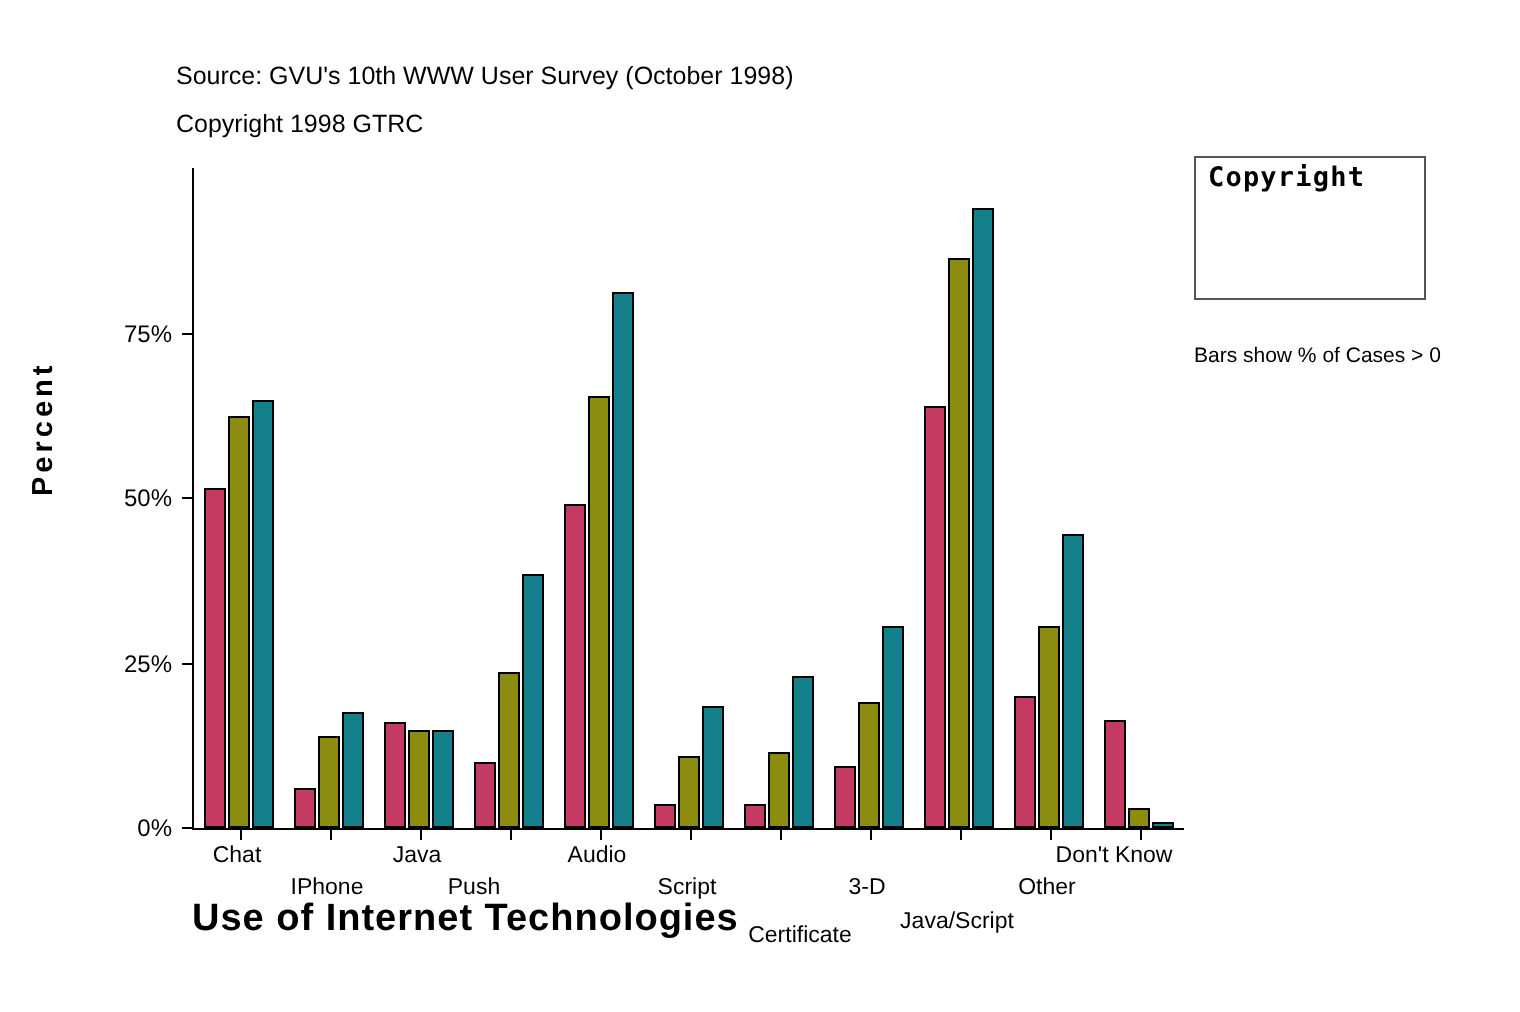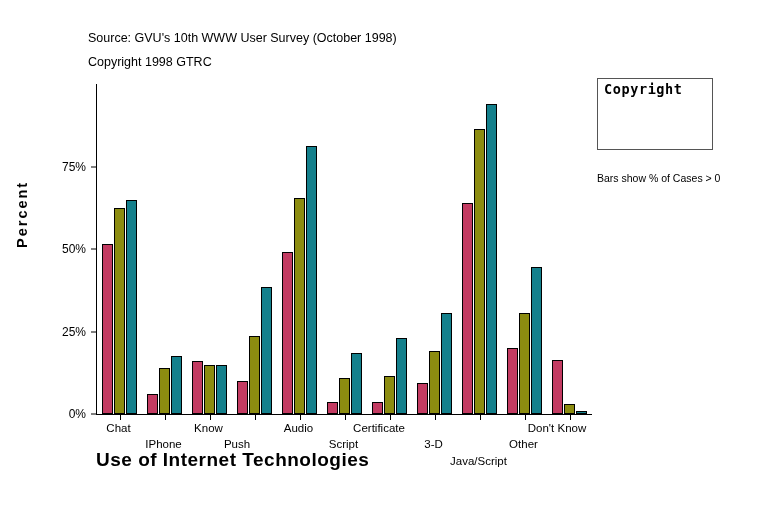--- a/index.html
+++ b/index.html
@@ -249,22 +249,22 @@
     <div id="xlabel">Use of Internet Technologies</div>
   </div>
 
   <div id="legend">
     <div id="legend-title">Copyright</div>
   </div>
   <div id="legend-note">Bars show % of Cases &gt; 0</div>
 
 <div class="xcat row0" style="left: 118.5px;">Chat</div>
     <div class="xcat row1" style="left: 163.5px;">IPhone</div>
-    <div class="xcat row0" style="left: 208.5px;">Know</div>
+    <div class="xcat row0" style="left: 208.5px;">Java</div>
     <div class="xcat row1" style="left: 237px;">Push</div>
     <div class="xcat row0" style="left: 298.5px;">Audio</div>
     <div class="xcat row1" style="left: 343.5px;">Script</div>
-    <div class="xcat row0" style="left: 379px;">Certificate</div>
+    <div class="xcat row0" style="left: 400px; margin-top: 40px;">Certificate</div>
     <div class="xcat row1" style="left: 433.5px;">3-D</div>
     <div class="xcat row0" style="left: 478.5px; margin-top: 33px;">Java/Script</div>
     <div class="xcat row1" style="left: 523.5px;">Other</div>
     <div class="xcat row0" style="left: 557px;">Don't Know</div>
   </div>
 
 </body></html>

